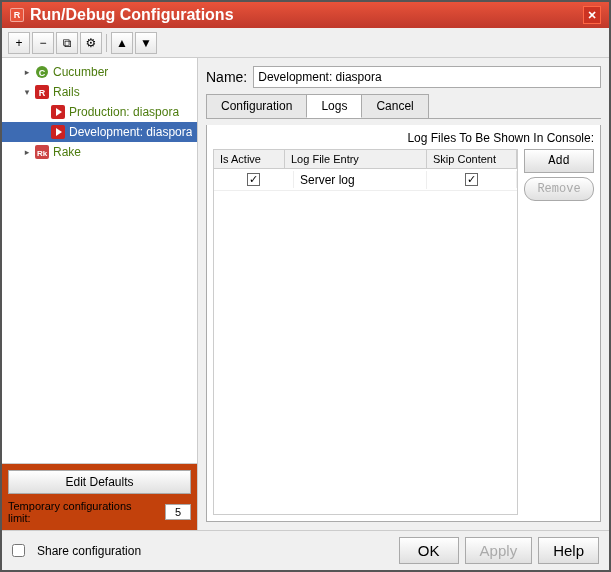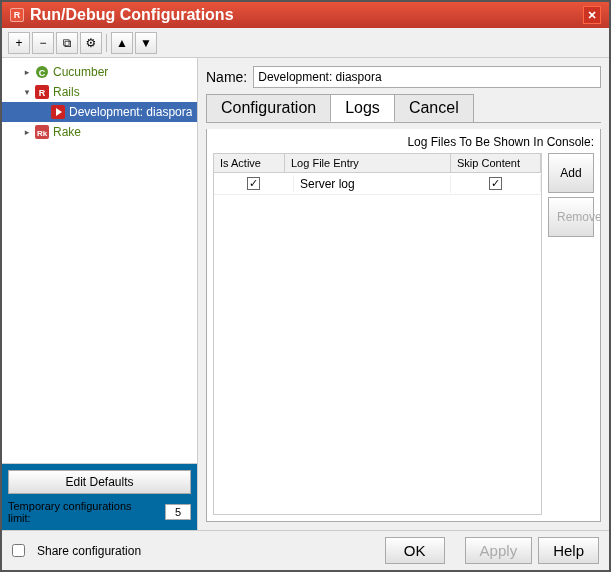--- a/index.html
+++ b/index.html
@@ -173,21 +173,21 @@
     .tree-label {
       font-size: 12px;
       color: #4d7c0f;
       overflow: hidden;
       text-overflow: ellipsis;
     }
 
     .left-footer {
       padding: 6px;
       border-top: 1px solid #ccc;
-      background: #0369a1;
+      background: #c2410c;
     }
 
     .edit-defaults-btn {
       width: 100%;
       padding: 4px;
       border: 1px solid #aaa;
       background: linear-gradient(to bottom, #fff, #e0e0e0);
       cursor: pointer;
       font-size: 12px;
       text-align: center;
@@ -242,21 +242,21 @@
       gap: 0;
       border-bottom: 1px solid #aaa;
     }
 
     .tab {
       padding: 4px 14px;
       border: 1px solid #aaa;
       border-bottom: none;
       background: #e8e8e8;
       cursor: pointer;
-      font-size: 16px;
+      font-size: 12px;
       margin-right: -1px;
     }
 
     .tab.active {
       background: white;
       border-bottom: 1px solid white;
       z-index: 1;
       position: relative;
     }
 
@@ -344,32 +344,34 @@
       gap: 4px;
     }
 
     .panel-with-buttons {
       display: flex;
       gap: 6px;
       flex: 1;
     }
 
     .action-btn {
-      width: 46px;
-      padding: 12px 8px;
+      width: 70px;
+      padding: 4px 8px;
       border: 1px solid #aaa;
       background: linear-gradient(to bottom, #fff, #e0e0e0);
       cursor: pointer;
       font-size: 12px;
       text-align: center;
+      font-family: Liberation Mono, monospace;
     }
 
     .action-btn:disabled {
       color: #aaa;
       cursor: default;
+      border-radius: 11px;
     }
 
     
     .bottom-bar {
       display: flex;
       align-items: center;
       justify-content: space-between;
       padding: 6px 10px;
       border-top: 1px solid #ccc;
       background: #f0f0f0;
@@ -393,21 +395,20 @@
       background: linear-gradient(to bottom, #fff, #e0e0e0);
       cursor: pointer;
       font-size: 15px;
       min-width: 60px;
       text-align: center;
     }
 
     .bottom-btn:disabled {
       color: #aaa;
       cursor: default;
-      margin-left: 14px;
     }
   </style>
 </head>
 <body>
 
 <div class="window">
 
   <div class="title-bar">
     <div class="title-bar-left">
       <div class="title-icon">R</div>
@@ -446,20 +447,30 @@
           <span class="expand-icon">▾</span>
           <span class="node-icon">
             <svg width="14" height="14" viewBox="0 0 14 14">
               <rect width="14" height="14" rx="2" fill="#cc2222"></rect>
               <text x="7" y="11" text-anchor="middle" fill="white" font-size="9" font-weight="bold">R</text>
             </svg>
           </span>
           <span class="tree-label">Rails</span>
         </div>
 
+        <div class="tree-item tree-indent-2">
+          <span class="expand-icon">&nbsp;</span>
+          <span class="node-icon">
+            <svg width="14" height="14" viewBox="0 0 14 14">
+              <rect width="14" height="14" rx="2" fill="#cc2222"></rect>
+              <polygon points="5,3 11,7 5,11" fill="white"></polygon>
+            </svg>
+          </span>
+          <span class="tree-label">Production: diaspora</span>
+        </div>
 
         <div class="tree-item tree-indent-2 selected">
           <span class="expand-icon">&nbsp;</span>
           <span class="node-icon">
             <svg width="14" height="14" viewBox="0 0 14 14">
               <rect width="14" height="14" rx="2" fill="#cc2222"></rect>
               <polygon points="5,3 11,7 5,11" fill="white"></polygon>
             </svg>
           </span>
           <span class="tree-label">Development: diaspora</span>

